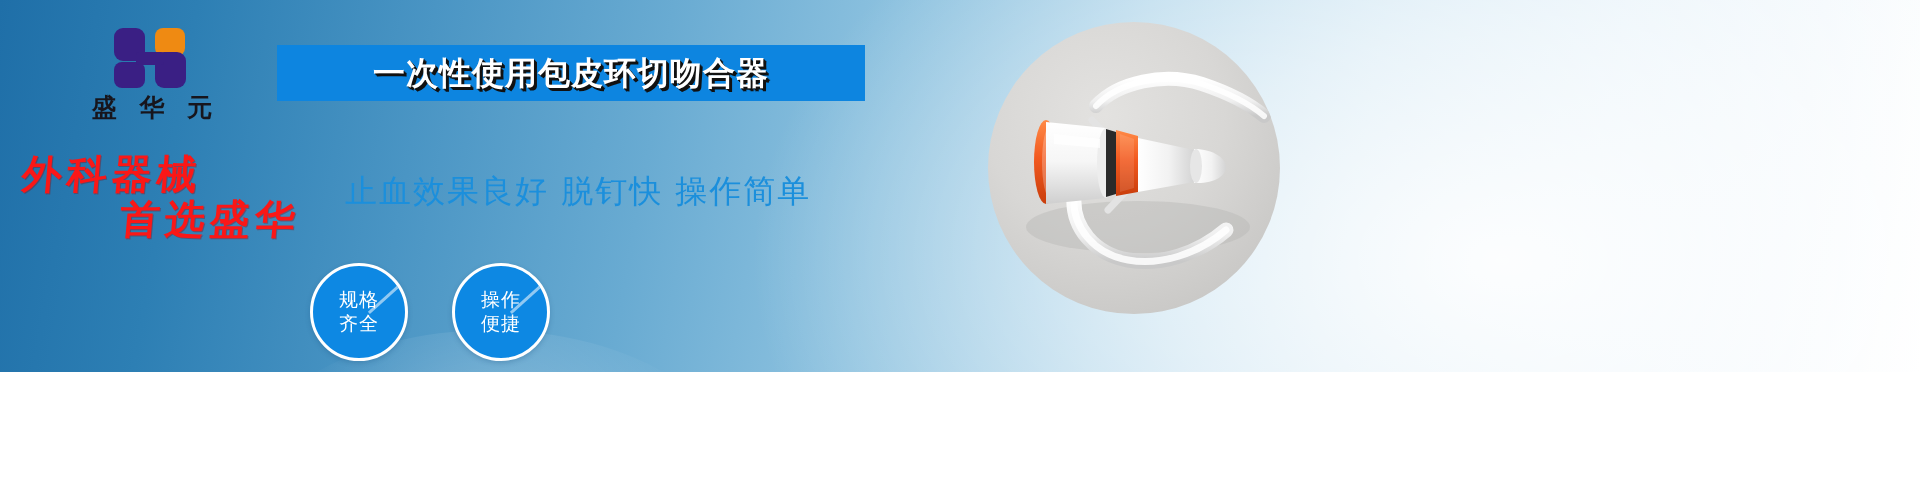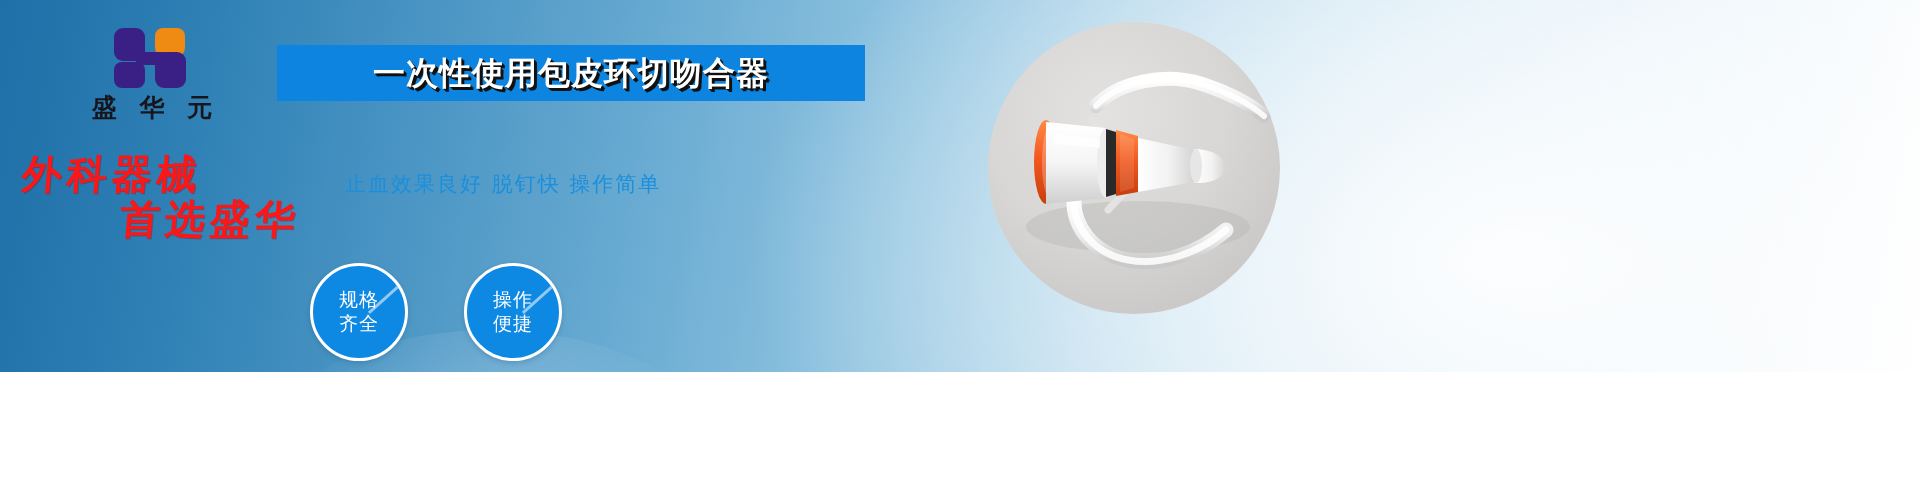--- a/index.html
+++ b/index.html
@@ -142,34 +142,34 @@
     margin-left: 98px;
     margin-top: 2px;
     transform: skewX(-5deg);
   }
 
   
   .subtitle {
     position: absolute;
     left: 345px;
     top: 170px;
-    font-size: 21px;
+    font-size: 32px;
     color: #1b8fdc;
     letter-spacing: 2px;
     white-space: nowrap;
     font-family: "DejaVu Sans", "Liberation Sans", sans-serif;
   }
 
   
   .circles {
     position: absolute;
     left: 310px;
     top: 263px;
     display: flex;
-    gap: 56px;
+    gap: 44px;
   }
   .circle {
     width: 92px;
     height: 92px;
     border-radius: 50%;
     background: #0d88e3;
     border: 3px solid #ffffff;
     box-shadow: 0 2px 5px rgba(20,70,120,0.25);
     position: relative;
     display: flex;

